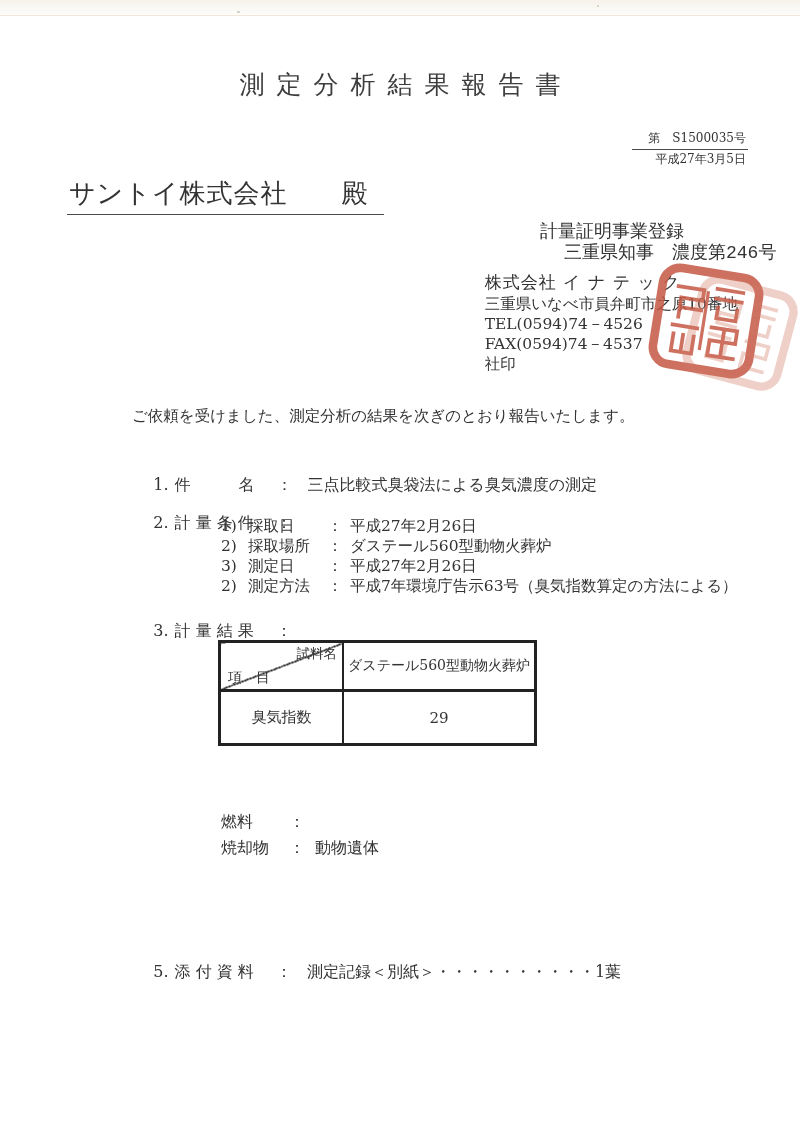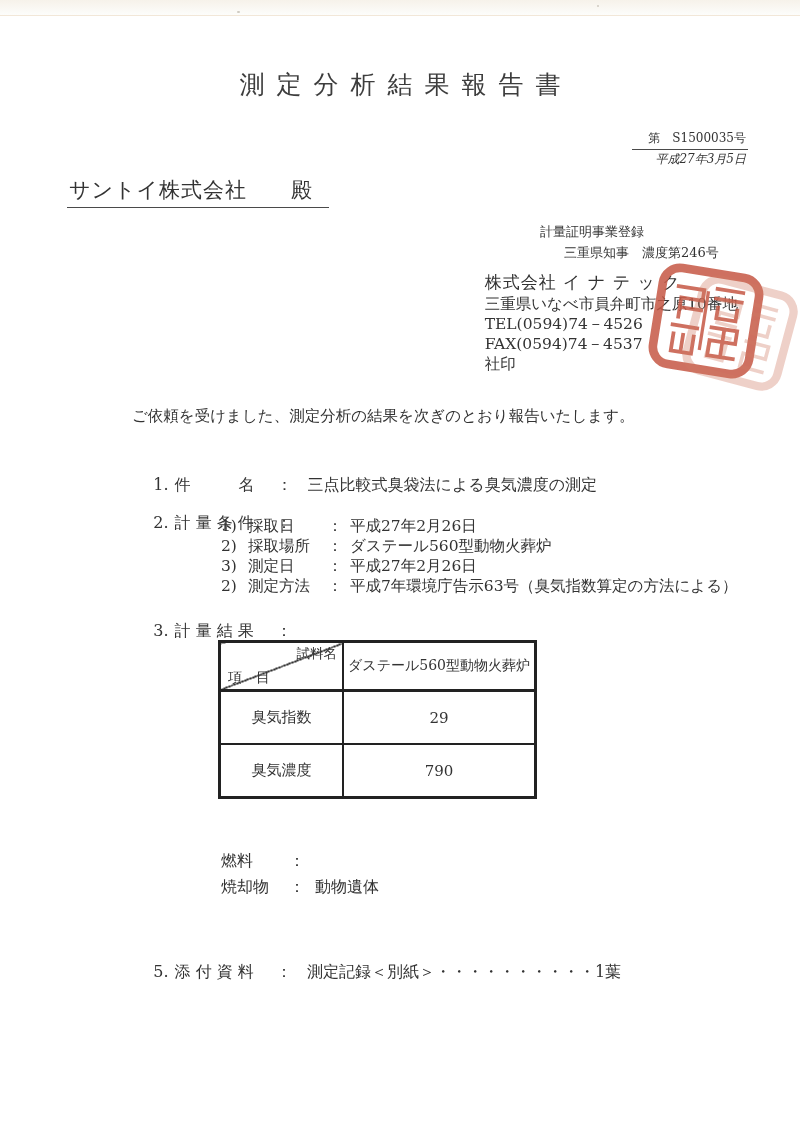--- a/index.html
+++ b/index.html
@@ -21,30 +21,30 @@
 
   .title{
     position:absolute;top:68px;left:0;width:100%;
     margin:0;text-align:center;
     font-size:25px;font-weight:500;color:#3d3d3d;
     letter-spacing:12px;text-indent:12px;
   }
 
   .doc-meta{position:absolute;top:129px;right:52px;text-align:right;font-size:12px;line-height:19px;color:#333;}
   .doc-number{border-bottom:1.5px solid #4a4a4a;padding:0 2px 1px 16px;display:inline-block;}
-  .doc-date{padding-right:2px;font-style:italic;}
+  .doc-date{padding-right:2px;}
 
   .addressee{
     position:absolute;top:176px;left:67px;
-    font-size:21px;color:#333;letter-spacing:1px;
+    font-size:26px;color:#333;letter-spacing:1px;
     border-bottom:1.5px solid #4a4a4a;
     padding:0 16px 3px 2px;
   }
 
-  .registration{position:absolute;top:222px;left:540px;font-size:13px;line-height:20.5px;color:#333;}
+  .registration{position:absolute;top:222px;left:540px;font-size:18px;line-height:20.5px;color:#333;font-family:Liberation Mono, monospace;}
   .registration .reg2{margin-left:24px;}
 
   .company-block{position:absolute;top:272px;right:62px;font-size:15.5px;line-height:20px;color:#333;}
   .company-name{font-size:17px;margin-bottom:2px;letter-spacing:1px;}
   .seal-caption{padding-right:28px;}
 
   .stamp{position:absolute;color:#c65845;}
   .stamp-main{top:267px;left:652px;width:108px;height:108px;transform:rotate(9deg);opacity:.85;}
   .stamp-echo{top:276px;left:688px;width:104px;height:114px;transform:rotate(15deg);opacity:.35;color:#d07b64;}
   .stamp svg{width:100%;height:100%;display:block;}
@@ -53,21 +53,21 @@
 
   .sec-line{position:absolute;left:133px;font-size:16px;color:#333;white-space:pre;text-align:center;}
   .sec-line .colon{margin:0 15px 0 22px;}
   .sec-line .colon.tight{margin:0 14px 0 12px;}
   .sec-no{margin-right:6px;}
 
   .cond-rows{position:absolute;top:516px;left:221px;font-size:15.5px;color:#333;}
   .cond-row{display:grid;grid-template-columns:27px 72px 30px auto;height:20px;align-items:baseline;}
   .cond-row .ccolon{text-align:center;}
 
-  .note-rows{position:absolute;top:851px;left:221px;font-size:16px;color:#333;}
+  .note-rows{position:absolute;top:812px;left:221px;font-size:16px;color:#333;}
   .note-row{display:grid;grid-template-columns:68px 26px auto;height:26px;align-items:baseline;}
 
   .result-table{
     position:absolute;top:640px;left:218px;
     border-collapse:collapse;
     border:3px solid #222;
     font-size:15px;color:#333;
     table-layout:fixed;
   }
   .result-table td{border:2px solid #222;text-align:center;vertical-align:middle;padding:0;}
@@ -182,24 +182,20 @@
       <td class="c1 diag-cell">
         <span class="diag-top">試料名</span>
         <span class="diag-bottom">項　目</span>
       </td>
       <td class="c2 head-cell">ダステール560型動物火葬炉</td>
     </tr>
     <tr class="data-row">
       <td class="c1">臭気指数</td>
       <td class="c2">29</td>
     </tr>
-    <tr class="data-row">
-      <td class="c1">臭気濃度</td>
-      <td class="c2">790</td>
-    </tr>
   </tbody>
     </table>
 
   <div class="note-rows">
     <div class="note-row">
       <span>燃料</span>
       <span>：</span>
       <span></span>
     </div>
     <div class="note-row">

